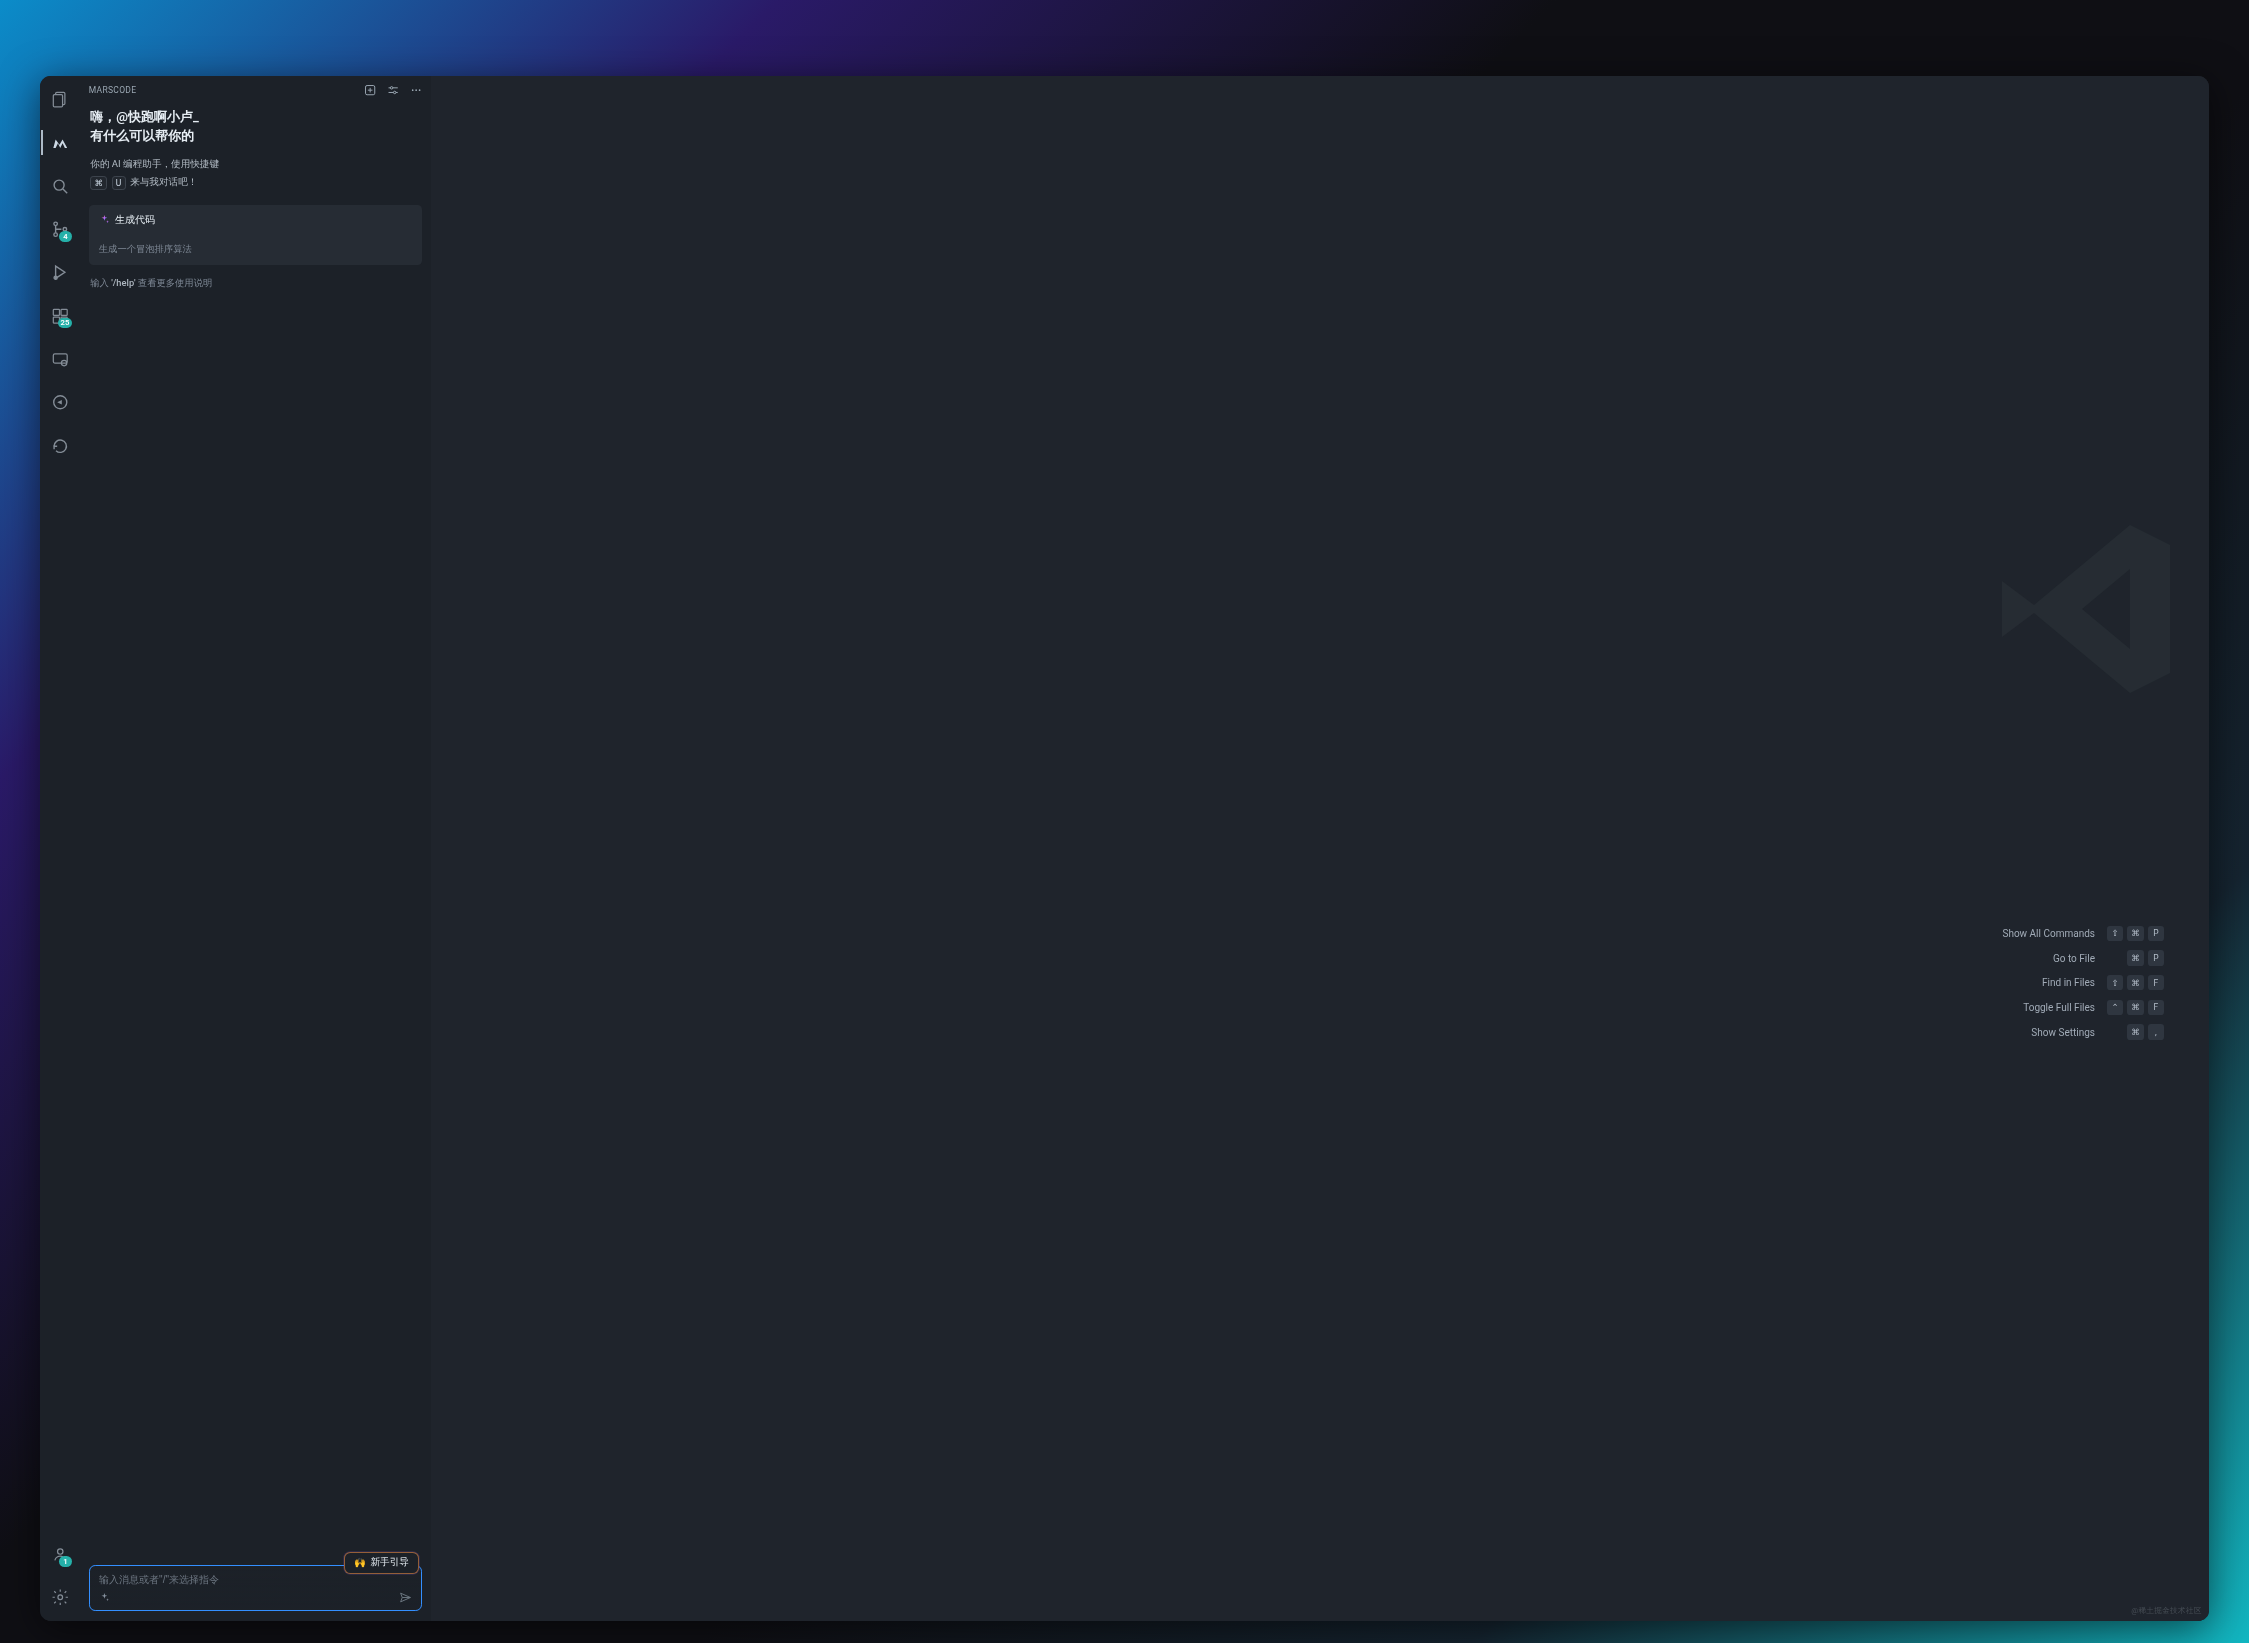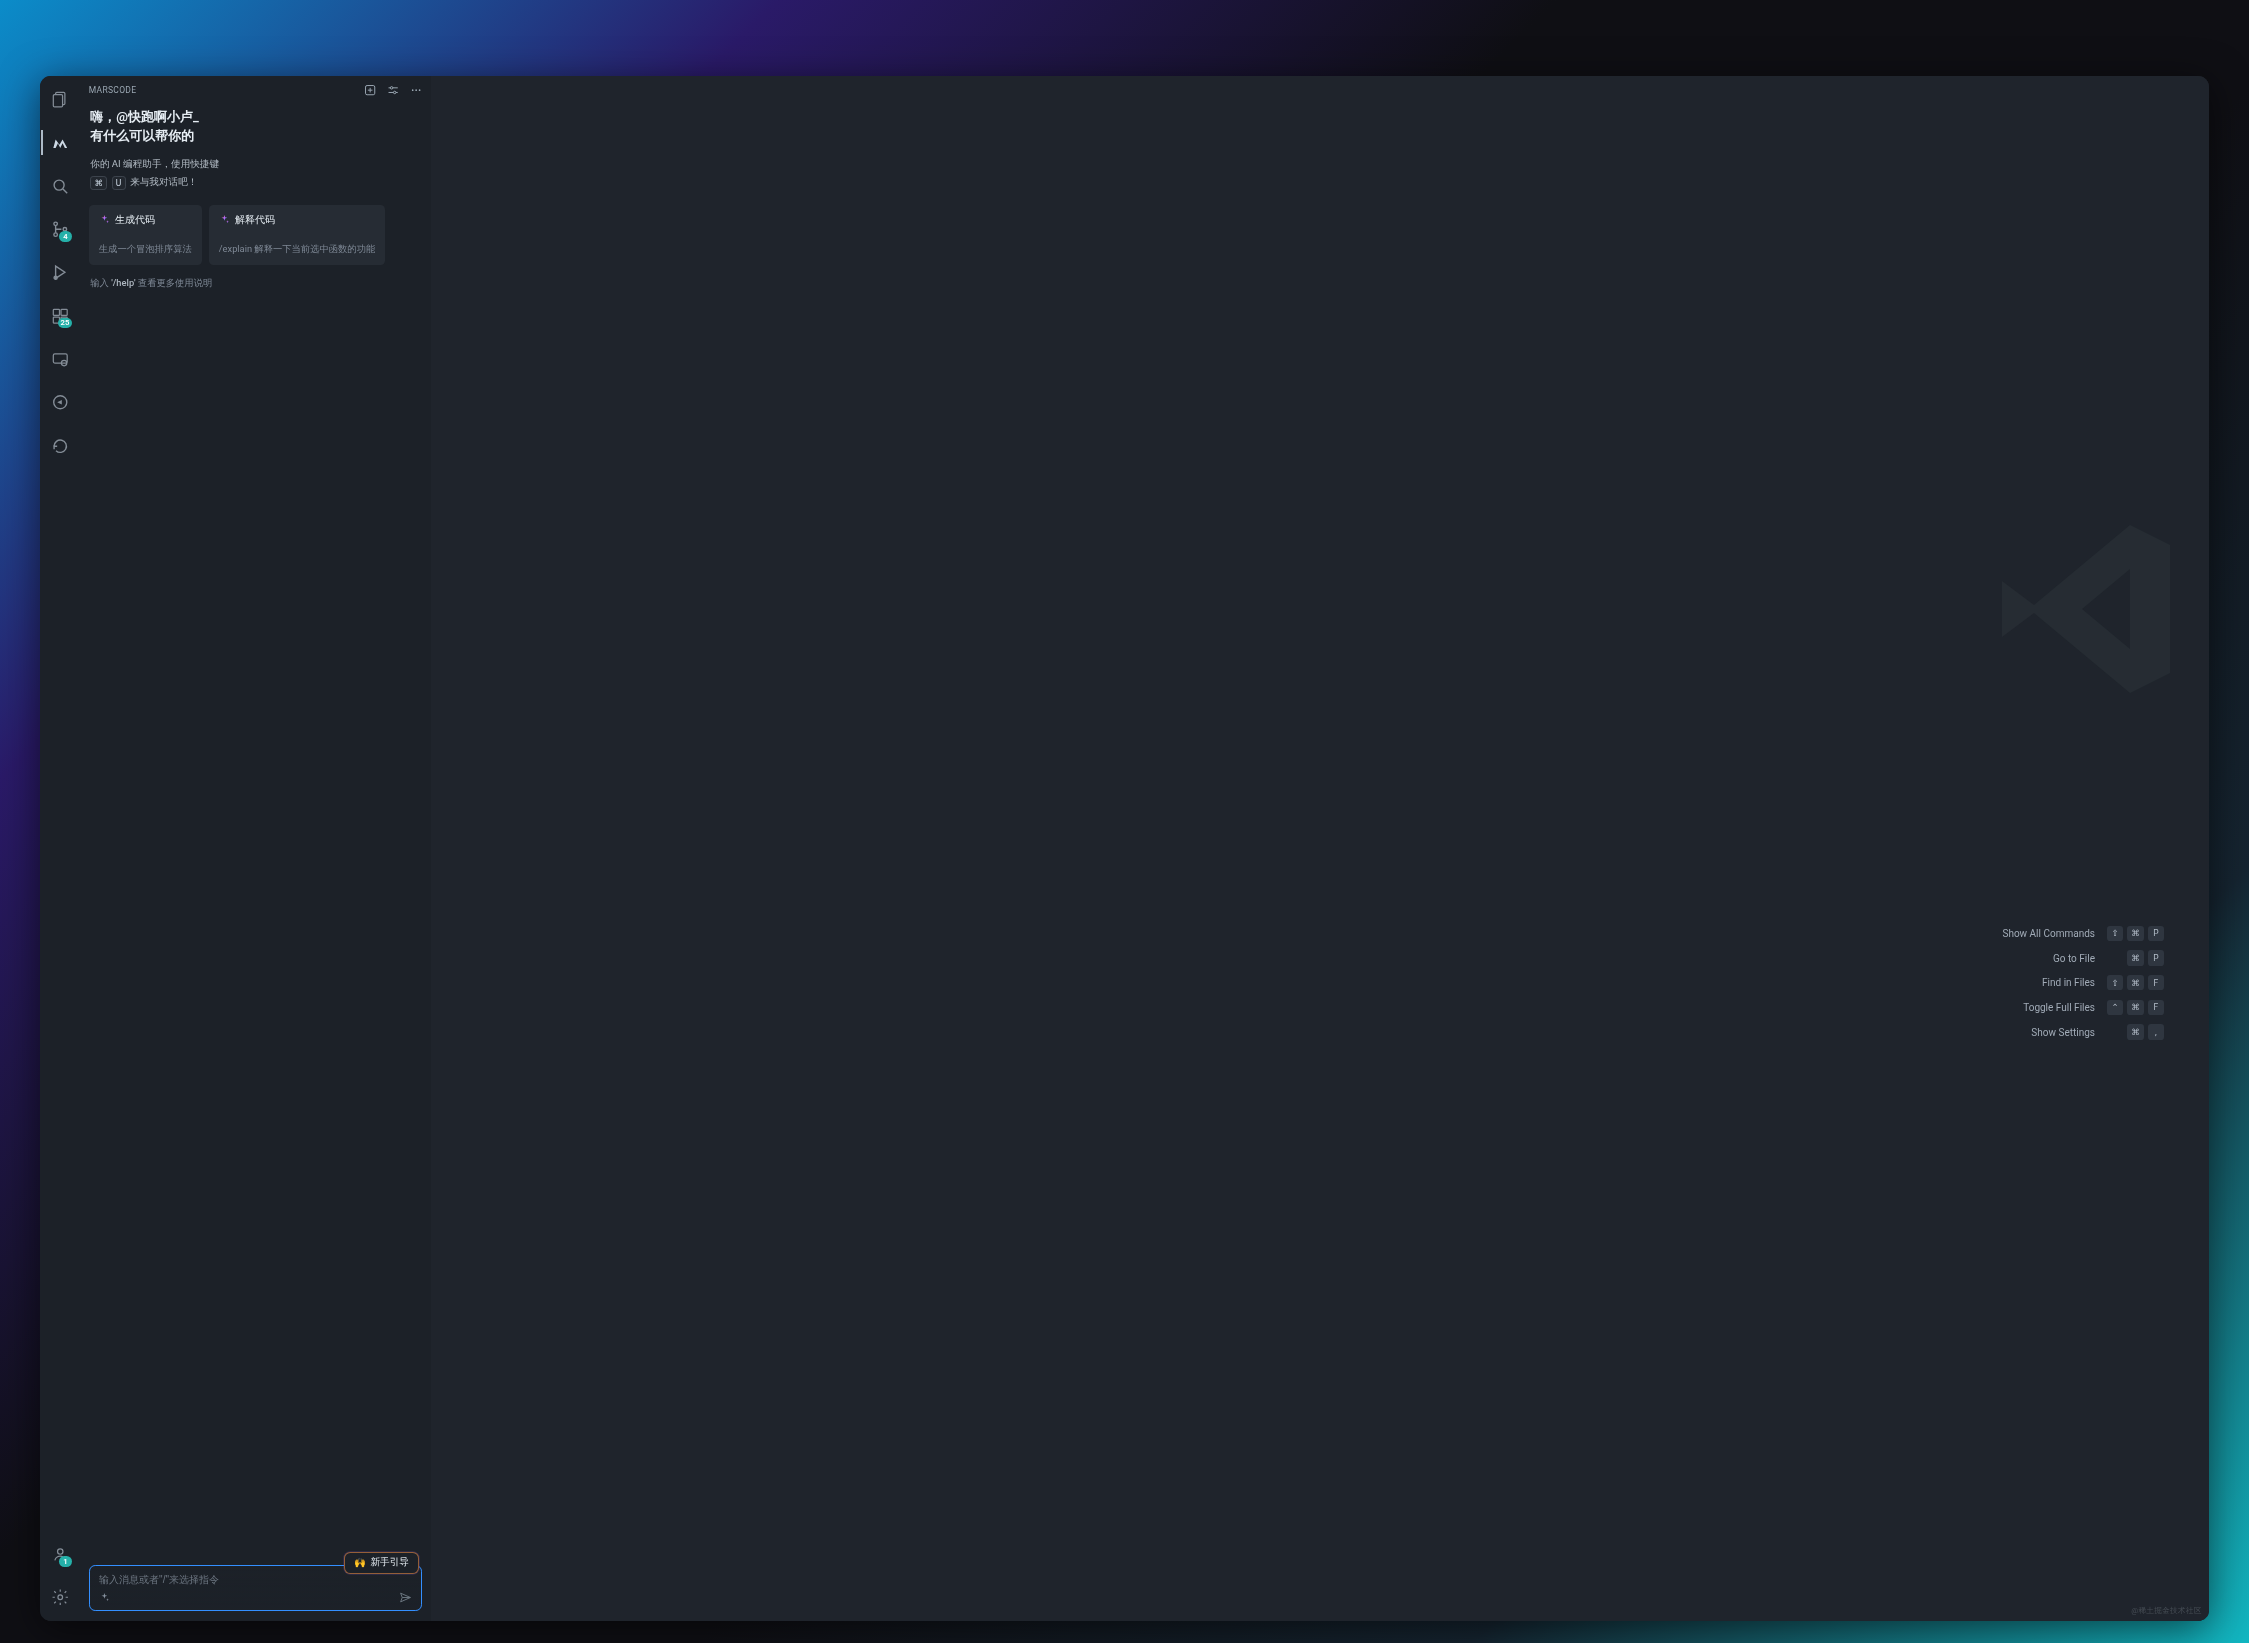--- a/index.html
+++ b/index.html
@@ -60,21 +60,21 @@
   .panel-actions svg { width: 12.3px; height: 12.3px; }
   .greeting { padding: 4.6px 10.8px 0 10.8px; }
   .greeting-line1, .greeting-line2 { font-size: 13px; font-weight: 600; color: #e6edf3; line-height: 1.45; }
   .greeting-sub { margin-top: 10.8px; font-size: 9.6px; color: #b3bcc5; line-height: 1.6; }
   .kbd-row { margin-top: 3.9px; display: flex; align-items: center; gap: 4.6px; font-size: 9.6px; color: #b3bcc5; }
   .kbd { display: inline-flex; align-items: center; justify-content: center;
     min-width: 14px; height: 14px; padding: 0 3.1px;
     border: 0.8px solid #3d444d; border-radius: 3.1px; background: #22272e;
     font-size: 8.5px; color: #cdd9e5; font-family: inherit;
   }
-  .cards { padding: 15.4px 9.3px 3.1px 9.3px; display: flex; flex-direction: row; gap: 7px; }
+  .cards { padding: 15.4px 9.3px 3.1px 9.3px; display: flex; flex-direction: column; gap: 7px; }
   .card {
     background: #262c34; border-radius: 4.6px; padding: 8.5px 10px; cursor: pointer;
   }
   .card-header { display: flex; align-items: center; gap: 5.4px; font-size: 10px; font-weight: 500; color: #e6edf3; }
   .spark-icon { width: 10.8px; height: 10.8px; }
   .card-desc { margin-top: 16px; font-size: 9.3px; color: #7f8996; }
   .help-hint { padding: 9.3px 10.8px; font-size: 9.3px; color: #7f8996; }
   .help-hint b { color: #aeb7c0; font-weight: 500; }
   .panel-spacer { flex: 1; }
   .input-area { padding: 0 9.3px 9.3px 9.3px; position: relative; }
@@ -277,39 +277,20 @@
                 </defs>
                 <g fill="url(#g)">
                   <path d="M12 2l1.5 5 5 1.5-5 1.5L12 15l-1.5-5-5-1.5 5-1.5z"></path>
                   <path d="M19 14l.8 2.4 2.4.8-2.4.8L19 20.4l-.8-2.4-2.4-.8 2.4-.8z"></path>
                 </g>
               </svg></span>
             <span>生成代码</span>
           </div>
           <div class="card-desc">生成一个冒泡排序算法</div>
         </div>
-        <div class="card">
-          <div class="card-header">
-            <span><svg class="spark-icon" viewBox="0 0 24 24">
-                <defs>
-                  <linearGradient id="g" x1="0" y1="0" x2="1" y2="1">
-                    <stop offset="0%" stop-color="#ff7a59"></stop>
-                    <stop offset="50%" stop-color="#b866ff"></stop>
-                    <stop offset="100%" stop-color="#4da3ff"></stop>
-                  </linearGradient>
-                </defs>
-                <g fill="url(#g)">
-                  <path d="M12 2l1.5 5 5 1.5-5 1.5L12 15l-1.5-5-5-1.5 5-1.5z"></path>
-                  <path d="M19 14l.8 2.4 2.4.8-2.4.8L19 20.4l-.8-2.4-2.4-.8 2.4-.8z"></path>
-                </g>
-              </svg></span>
-            <span>解释代码</span>
-          </div>
-          <div class="card-desc">/explain 解释一下当前选中函数的功能</div>
-        </div>
       </div>
 
     <div class="help-hint">
       <span>输入 </span><b>'/help'</b><span> 查看更多使用说明</span>
     </div>
 
     <div class="panel-spacer"></div>
 
     <div class="input-area">
       <div class="guide-chip">

